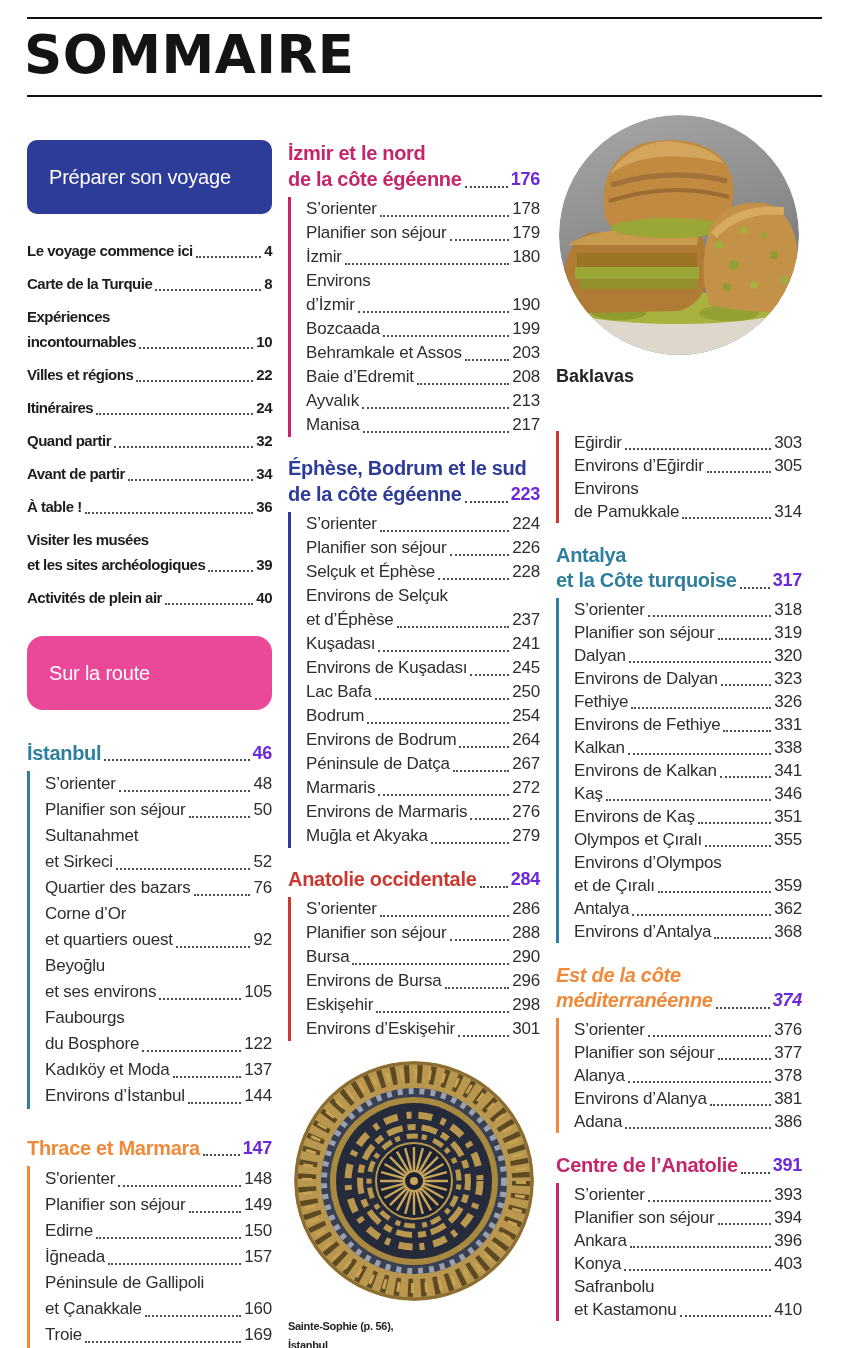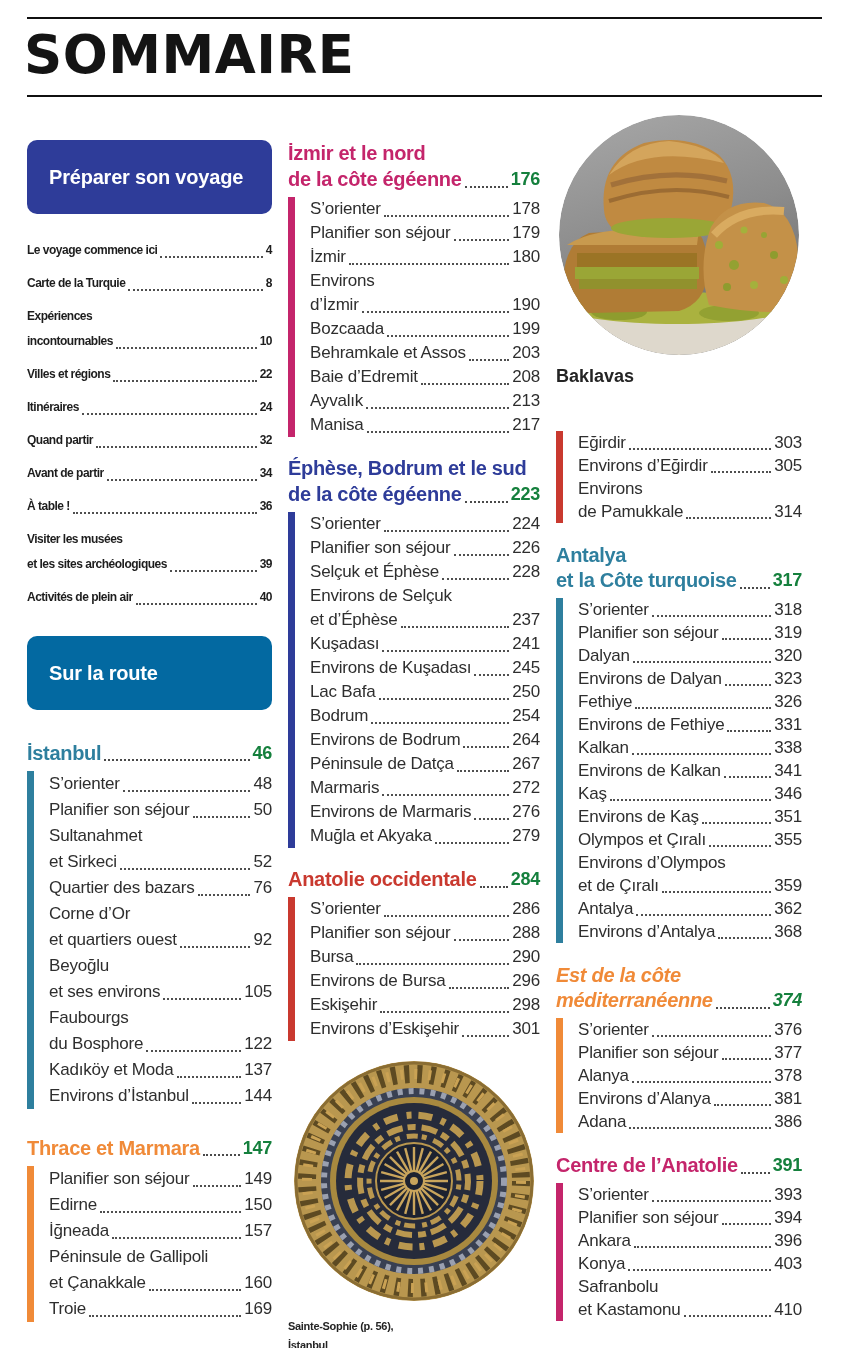--- a/index.html
+++ b/index.html
@@ -16,40 +16,40 @@
     font-size:53px; font-weight:bold; letter-spacing:0.5px; color:#141414;
   }
   .col { position:absolute; }
   .col1 { left:27px;  top:140px; width:245px; }
   .col2 { left:288px; top:140px; width:252px; }
   .col3 { left:556px; top:115px; width:246px; }
 
   .box {
     width:100%; height:74px; border-radius:10px; box-sizing:border-box;
     display:flex; align-items:center; padding-left:22px;
-    color:#ffffff; font-size:20px; font-weight:bold; letter-spacing:-0.2px;
+    color:#ffffff; font-size:20px; font-weight:normal; letter-spacing:-0.2px;
   }
   .box-blue  { background:#2e3c99; margin-bottom:24px; }
-  .box-green { background:#0369a1; margin-top:0; margin-bottom:30px; }
+  .box-green { background:#ec4899; margin-top:0; margin-bottom:30px;border-radius:16px; }
 
   .front-list { margin-bottom:26px; }
-  .front-item { font-size:12px; font-weight:bold; line-height:25px;
+  .front-item { font-size:15px; font-weight:bold; line-height:25px;
                 margin-bottom:8px; color:#1d1d1d; letter-spacing:-0.5px; }
 
   .sec { }
   .col1 .sec { margin-bottom:26px; }
   .col2 .sec { margin-bottom:18px; }
   .col3 .sec { margin-bottom:20px; }
 
   .sec-heading { font-size:20px; font-weight:bold; line-height:26px; letter-spacing:-0.3px; }
   .col3 .sec-heading { line-height:25px; }
-  .sec-heading .tnum { color:#15803d; font-size:18px; }
+  .sec-heading .tnum { color:#6d28d9; font-size:18px; }
   .sec-heading .dots { border-bottom-color:#4a4a4a; }
 
-  .barlist { border-left:7px solid #14b8a6; padding-left:15px; margin-top:5px; }
+  .barlist { border-left:3px solid #14b8a6; padding-left:15px; margin-top:5px; }
 
   .toc-item { color:#2e2e2e; letter-spacing:-0.2px; }
   .col1 .toc-item { font-size:17px; line-height:26px; }
   .col2 .toc-item { font-size:17px; line-height:24px; }
   .col3 .toc-item { font-size:17px; line-height:23px; }
 
   .trow { display:flex; }
   .tlabel { white-space:nowrap; }
   .dots {
     flex:1 1 6px; min-width:4px; margin:0 3px;
@@ -248,20 +248,27 @@
       </div>
     <div class="sec">
         <div class="sec-heading" style="color: rgb(240, 138, 56);">
           <div class="trow">
             <span class="tlabel">Thrace et Marmara</span>
             <span class="dots"></span>
             <span class="tnum">147</span>
           </div>
         </div>
         <div class="barlist" style="border-left-color: rgb(240, 138, 56);">
+          <div class="toc-item">
+            <div class="trow">
+              <span class="tlabel">S'orienter</span>
+              <span class="dots"></span>
+              <span class="tnum">148</span>
+            </div>
+          </div>
           <div class="toc-item">
             <div class="trow">
               <span class="tlabel">Planifier son séjour</span>
               <span class="dots"></span>
               <span class="tnum">149</span>
             </div>
           </div>
           <div class="toc-item">
             <div class="trow">
               <span class="tlabel">Edirne</span>

